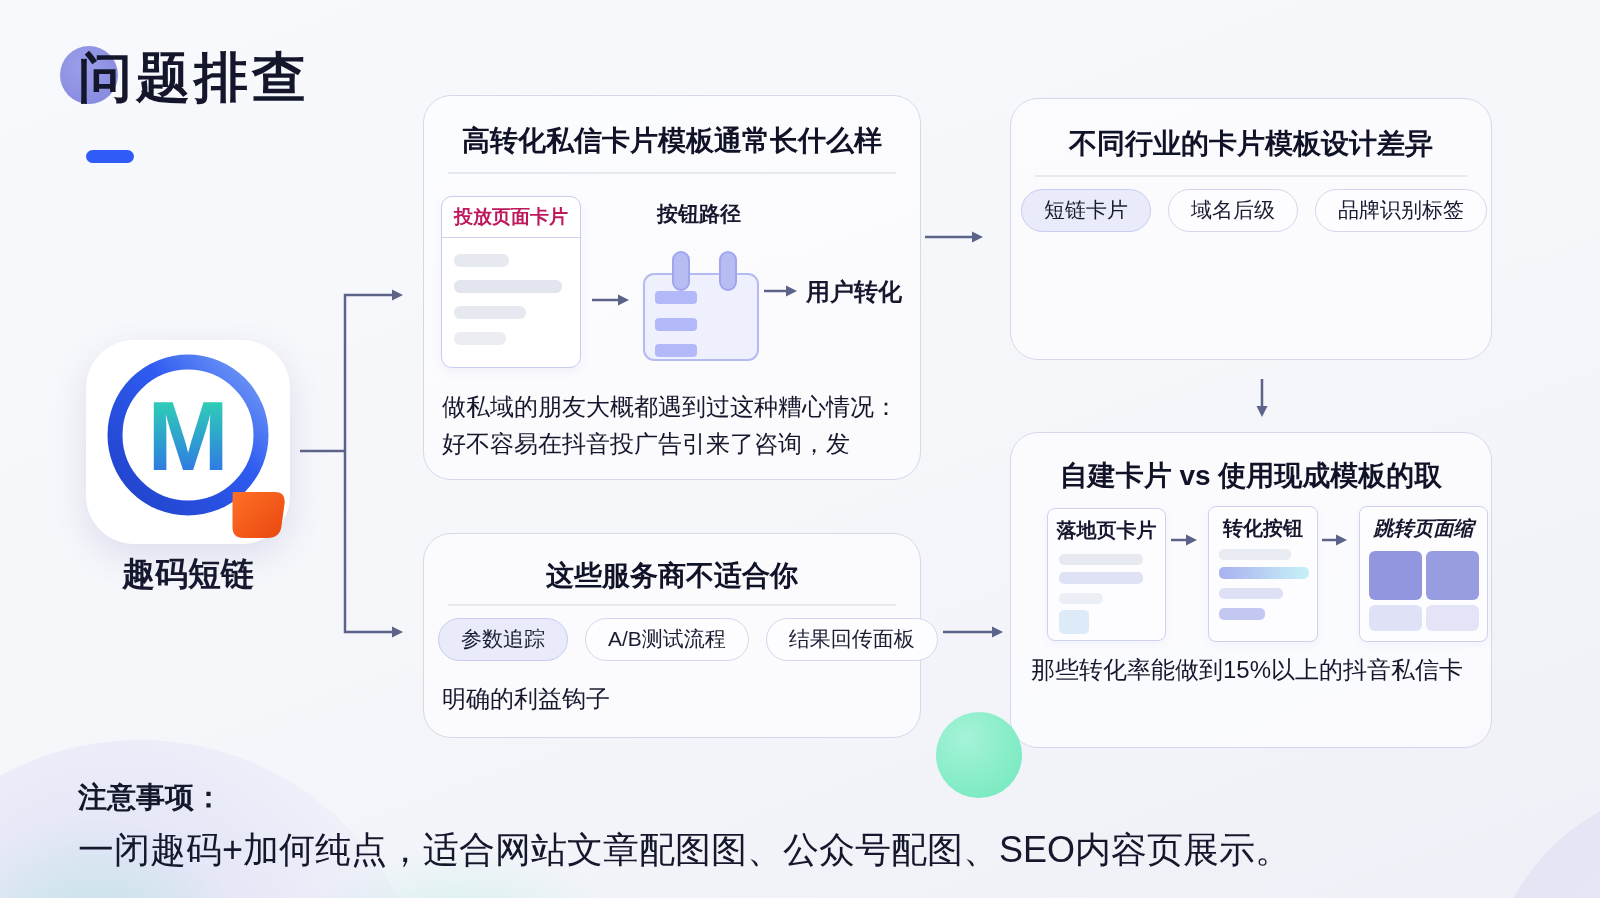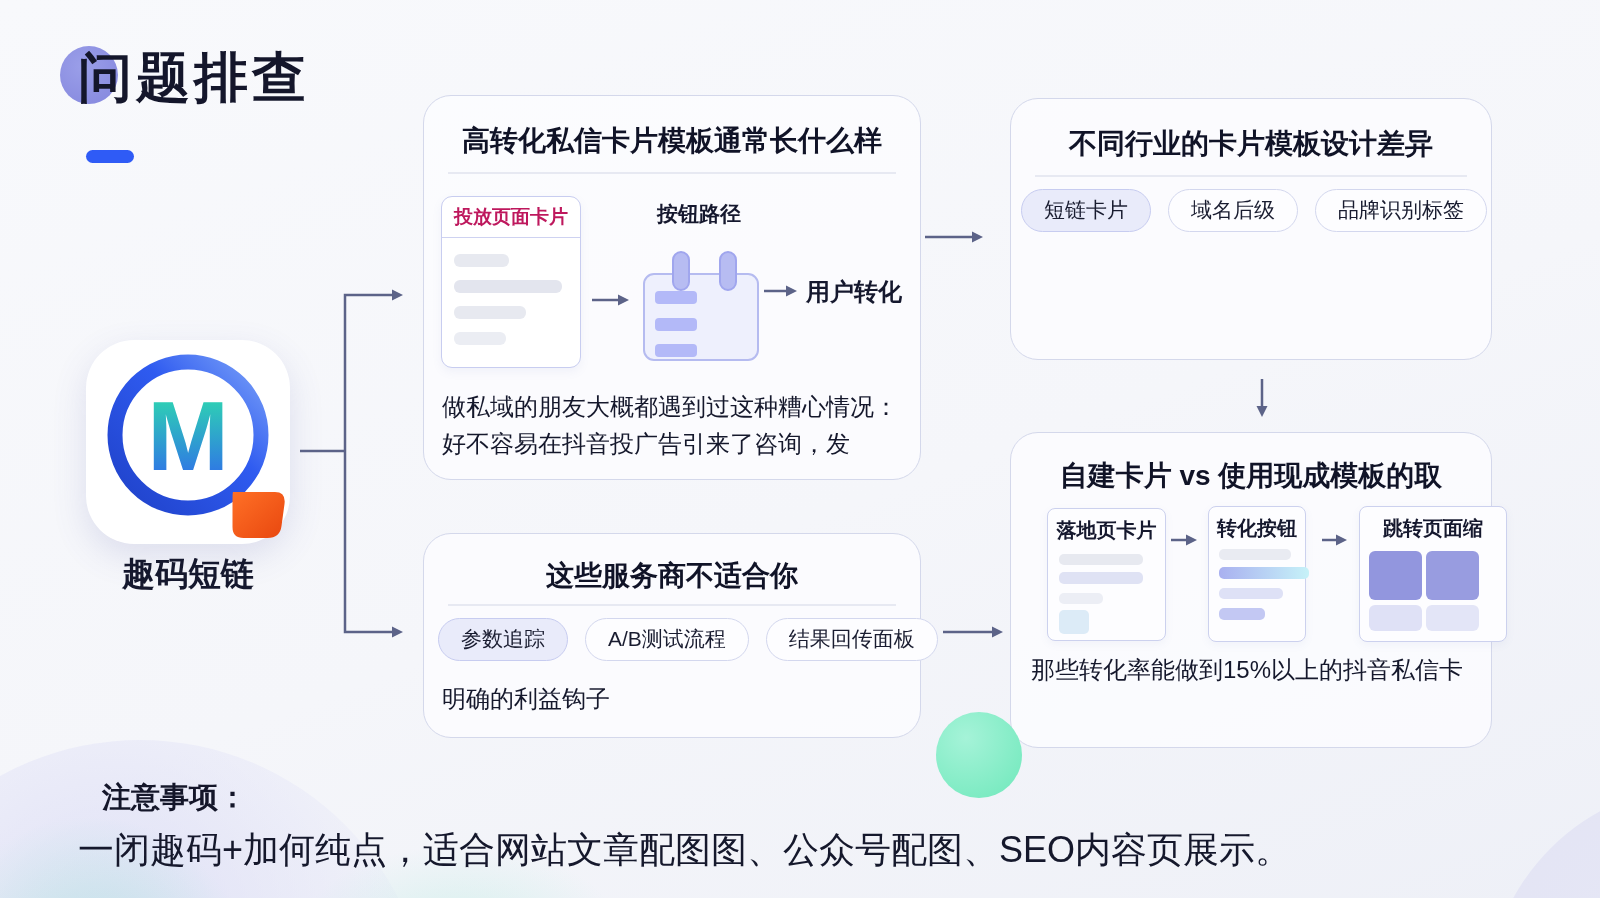--- a/index.html
+++ b/index.html
@@ -59,27 +59,27 @@
   .card-3 .pill-row{left:14px;top:84px;}
   .pill{height:43px;line-height:40px;padding:0 22px;border-radius:22px;font-size:21px;color:#191c30;white-space:nowrap;}
   .pill.filled{background:#e9ebfa;border:1.5px solid #c7ccf0;}
   .pill.outline{background:#fdfdff;border:1.5px solid #d3d7ee;}
   .card-2 .body-text{left:20px;top:156px;right:14px;}
   .card-3 .body-text{left:18px;top:146px;}
   
   .mc{position:absolute;background:#fdfdff;border:1.5px solid #ccd1ee;border-radius:8px;box-shadow:0 3px 9px rgba(120,128,190,.07);}
   .mc .mc-label{position:absolute;left:0;top:8px;width:100%;text-align:center;font-size:20px;font-weight:600;color:#15182e;}
   .mc-1{left:36px;top:75px;width:119px;height:133px;}
-  .mc-2{left:197px;top:73px;width:98px;height:136px;}
-  .mc-3{left:348px;top:73px;width:148px;height:136px;}
+  .mc-2{left:197px;top:73px;width:110px;height:136px;}
+  .mc-3{left:348px;top:73px;width:129px;height:136px;font-style:italic;}
   .mc .bar{position:absolute;border-radius:5px;}
   .sq{position:absolute;border-radius:6px;}
   .card-4 .body-text{left:20px;top:218px;right:14px;line-height:38px;}
   
-  .note-heading{position:absolute;left:78px;top:778px;font-size:29px;font-weight:800;color:#14162a;z-index:2;margin-left:24px;}
+  .note-heading{position:absolute;left:78px;top:778px;font-size:29px;font-weight:800;color:#14162a;z-index:2;}
   .note-body{position:absolute;left:78px;top:826px;font-size:36px;font-weight:400;color:#15182c;z-index:2;}
 </style>
 </head>
 <body>
 
 <div class="stage">
 
   <div class="blob blob-bl1"></div>
   <div class="blob blob-bl2"></div>
   <div class="blob blob-bl3"></div>

